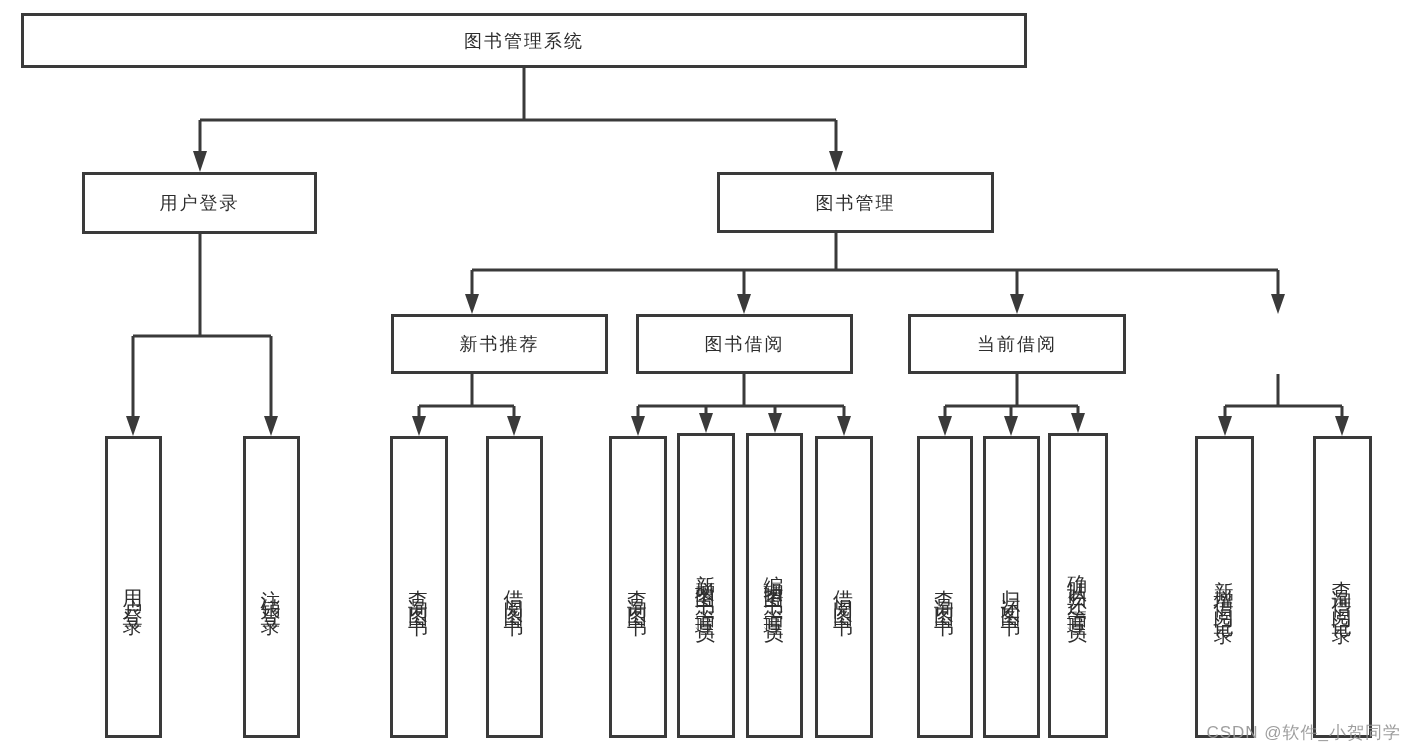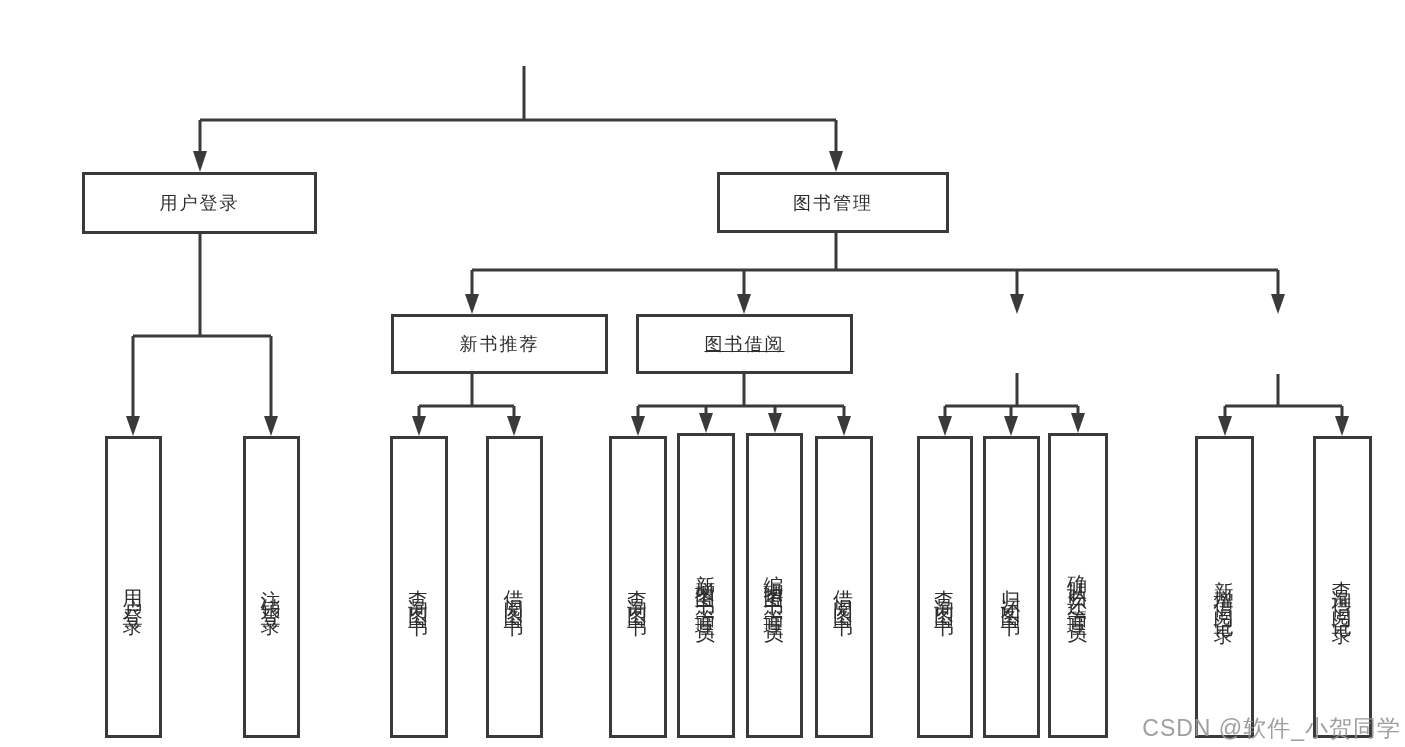--- a/index.html
+++ b/index.html
@@ -13,21 +13,21 @@
     border:3px solid #3a3a3a;display:flex;align-items:center;justify-content:center;
     color:#2d2d2d;z-index:2;
   }
   .hlabel{font-size:18px;letter-spacing:2px;white-space:nowrap;}
   .leaf .vlabel{
     writing-mode:vertical-rl;font-size:20px;letter-spacing:9px;
     padding-top:9px;white-space:nowrap;
   }
   .watermark{
     position:absolute;right:4px;bottom:3px;z-index:5;
-    font-size:23px;color:rgba(150,150,150,0.92);letter-spacing:1px;white-space:nowrap;text-align:right;
+    font-size:17px;color:rgba(150,150,150,0.92);letter-spacing:1px;white-space:nowrap;text-align:right;
   }
 </style>
 </head>
 <body>
 
 <div class="canvas">
 
   <svg class="lines" width="1405" height="747" viewBox="0 0 1405 747">
     <g stroke="#3a3a3a" stroke-width="3" fill="none">
 
@@ -61,33 +61,39 @@
       <polygon points="768,413 782,413 775,433"></polygon>
       <polygon points="837,416 851,416 844,436"></polygon>
       <polygon points="938,416 952,416 945,436"></polygon>
       <polygon points="1004,416 1018,416 1011,436"></polygon>
       <polygon points="1071,413 1085,413 1078,433"></polygon>
       <polygon points="1218,416 1232,416 1225,436"></polygon>
       <polygon points="1335,416 1349,416 1342,436"></polygon>
     </g>
   </svg>
 
+  <div class="bx" style="left:21px;top:13px;width:1006px;height:55px;">
+    <span class="hlabel">图书管理系统</span>
+  </div>
 
   <div class="bx" style="left:82px;top:172px;width:235px;height:62px;">
     <span class="hlabel">用户登录</span>
   </div>
-  <div class="bx" style="left:717px;top:172px;width:232px;height:61px;">
+  <div class="bx" style="left:717px;top:172px;width:277px;height:61px;">
     <span class="hlabel">图书管理</span>
   </div>
 
   <div class="bx" style="left:364px;top:314px;width:217px;height:60px;margin-left:27px;">
     <span class="hlabel">新书推荐</span>
   </div>
-  <div class="bx" style="left:636px;top:314px;width:217px;height:60px;text-decoration:underline;">
+  <div class="bx" style="left:636px;top:314px;width:217px;height:60px;">
     <span class="hlabel">图书借阅</span>
+  </div>
+  <div class="bx" style="left:908px;top:314px;width:218px;height:60px;">
+    <span class="hlabel">当前借阅</span>
   </div>
 
   <div class="bx leaf" style="left:105px;top:436px;width:57px;height:302px;">
     <span class="vlabel">用户登录</span>
   </div>
   <div class="bx leaf" style="left:243px;top:436px;width:57px;height:302px;">
     <span class="vlabel">注销登录</span>
   </div>
 
   <div class="bx leaf" style="left:390px;top:436px;width:58px;height:302px;">

